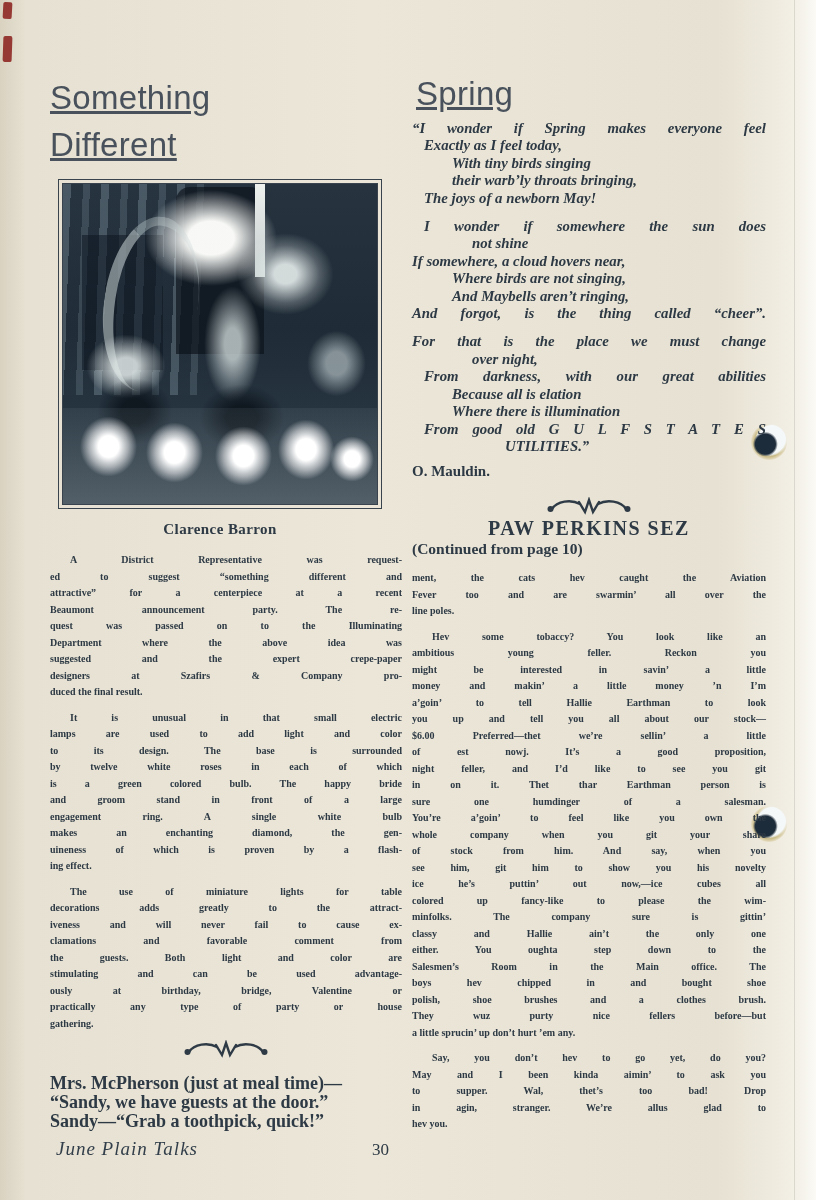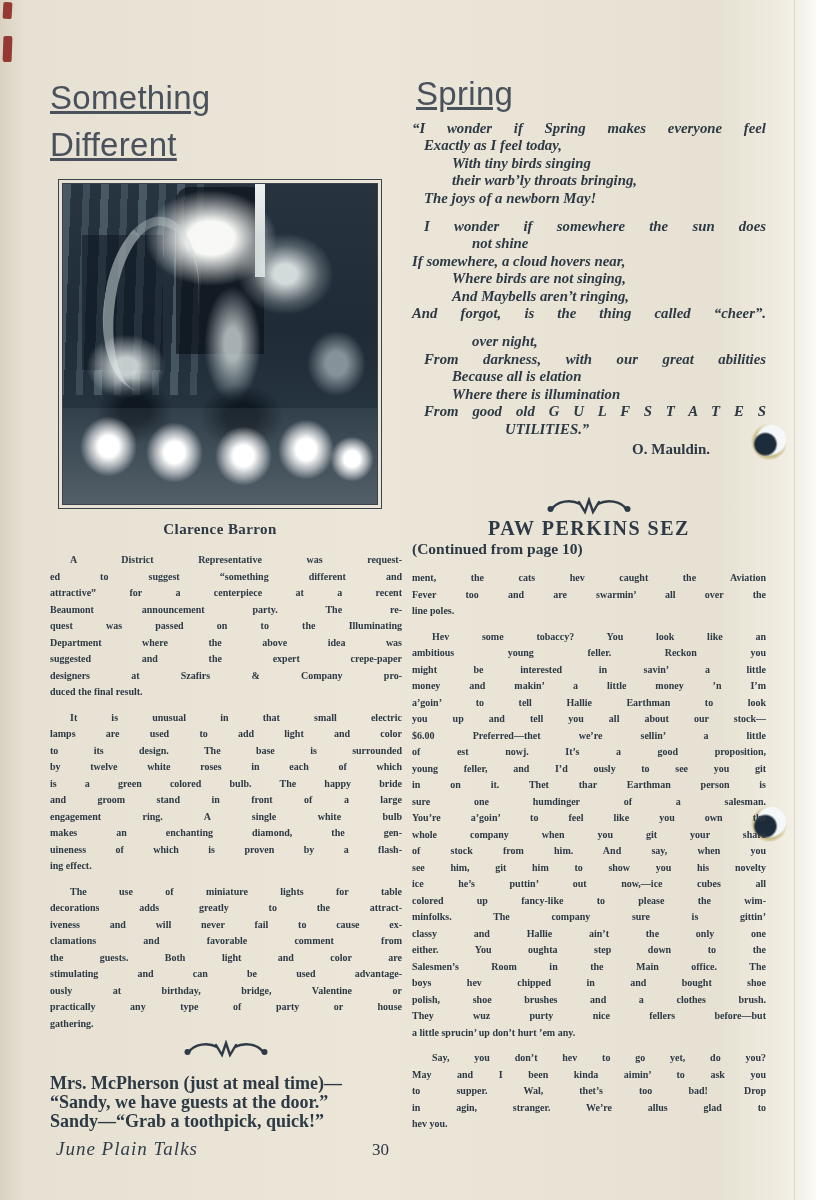--- a/index.html
+++ b/index.html
@@ -60,21 +60,21 @@
   .pline { text-align:justify; text-align-last:justify; }
   .para .pline:last-child { text-align-last:left; }
   .para.indent .pline:first-child { text-indent:20px; }
   .para + .para { margin-top:9px; }
 
   #poem { position:absolute; left:412px; top:120px; width:354px; font-size:14.8px; font-weight:bold; }
   .vline { line-height:17.4px;font-style:italic; }
   .stanza + .stanza { margin-top:11px; }
   .ind1{padding-left:12px} .ind2{padding-left:40px} .ind3{padding-left:60px} .ind4{padding-left:93px}
   .pj { text-align:justify; text-align-last:justify; }
-  #signature { position:absolute; left:412px; top:441px; width:354px; text-align:right;
+  #signature { position:absolute; left:412px; top:463px; width:354px; text-align:left;
     padding-right:56px; font-weight:bold; font-size:15px; }
 
   .ornament { position:absolute; display:flex; justify-content:center; }
   #ornament-left { left:50px; top:1040px; width:352px; }
   #ornament-right { left:412px; top:497px; width:354px; }
 
   #paw-title { position:absolute; left:412px; top:517px; width:354px; text-align:center;
     font-weight:bold; font-size:20px; letter-spacing:1.5px; }
   #paw-sub { position:absolute; left:412px; top:540px; width:354px; text-align:left;
     font-weight:bold; font-size:15.5px; }
@@ -206,20 +206,21 @@
       </div>
       <div class="stanza">
         <div class="vline ind1 pj">I wonder if somewhere the sun does</div>
         <div class="vline ind3">not shine</div>
         <div class="vline ind0">If somewhere, a cloud hovers near,</div>
         <div class="vline ind2">Where birds are not singing,</div>
         <div class="vline ind2">And Maybells aren’t ringing,</div>
         <div class="vline ind0 pj">And forgot, is the thing called “cheer”.</div>
       </div>
       <div class="stanza">
+        <div class="vline ind0 pj">For that is the place we must change</div>
         <div class="vline ind3">over night,</div>
         <div class="vline ind1 pj">From darkness, with our great abilities</div>
         <div class="vline ind2">Because all is elation</div>
         <div class="vline ind2">Where there is illumination</div>
         <div class="vline ind1 pj">From good old G U L F  S T A T E S</div>
         <div class="vline ind4">UTILITIES.”</div>
       </div>
     </div>
   <div id="signature">O. Mauldin.</div>
 
@@ -246,21 +247,21 @@
       </div>
       <div class="para indent">
         <div class="pline">Hev some tobaccy? You look like an</div>
         <div class="pline">ambitious young feller. Reckon you</div>
         <div class="pline">might be interested in savin’ a little</div>
         <div class="pline">money and makin’ a little money ’n I’m</div>
         <div class="pline">a’goin’ to tell Hallie Earthman to look</div>
         <div class="pline">you up and tell you all about our stock—</div>
         <div class="pline">$6.00 Preferred—thet we’re sellin’ a little</div>
         <div class="pline">of est nowj. It’s a good proposition,</div>
-        <div class="pline">young feller, and I’d ously to see you git</div>
+        <div class="pline">night feller, and I’d like to see you git</div>
         <div class="pline">in on it. Thet thar Earthman person is</div>
         <div class="pline">sure one humdinger of a salesman.</div>
         <div class="pline">You’re a’goin’ to feel like you own the</div>
         <div class="pline">whole company when you git your share</div>
         <div class="pline">of stock from him. And say, when you</div>
         <div class="pline">see him, git him to show you his novelty</div>
         <div class="pline">ice he’s puttin’ out now,—ice cubes all</div>
         <div class="pline">colored up fancy-like to please the wim-</div>
         <div class="pline">minfolks. The company sure is gittin’</div>
         <div class="pline">classy and Hallie ain’t the only one</div>

